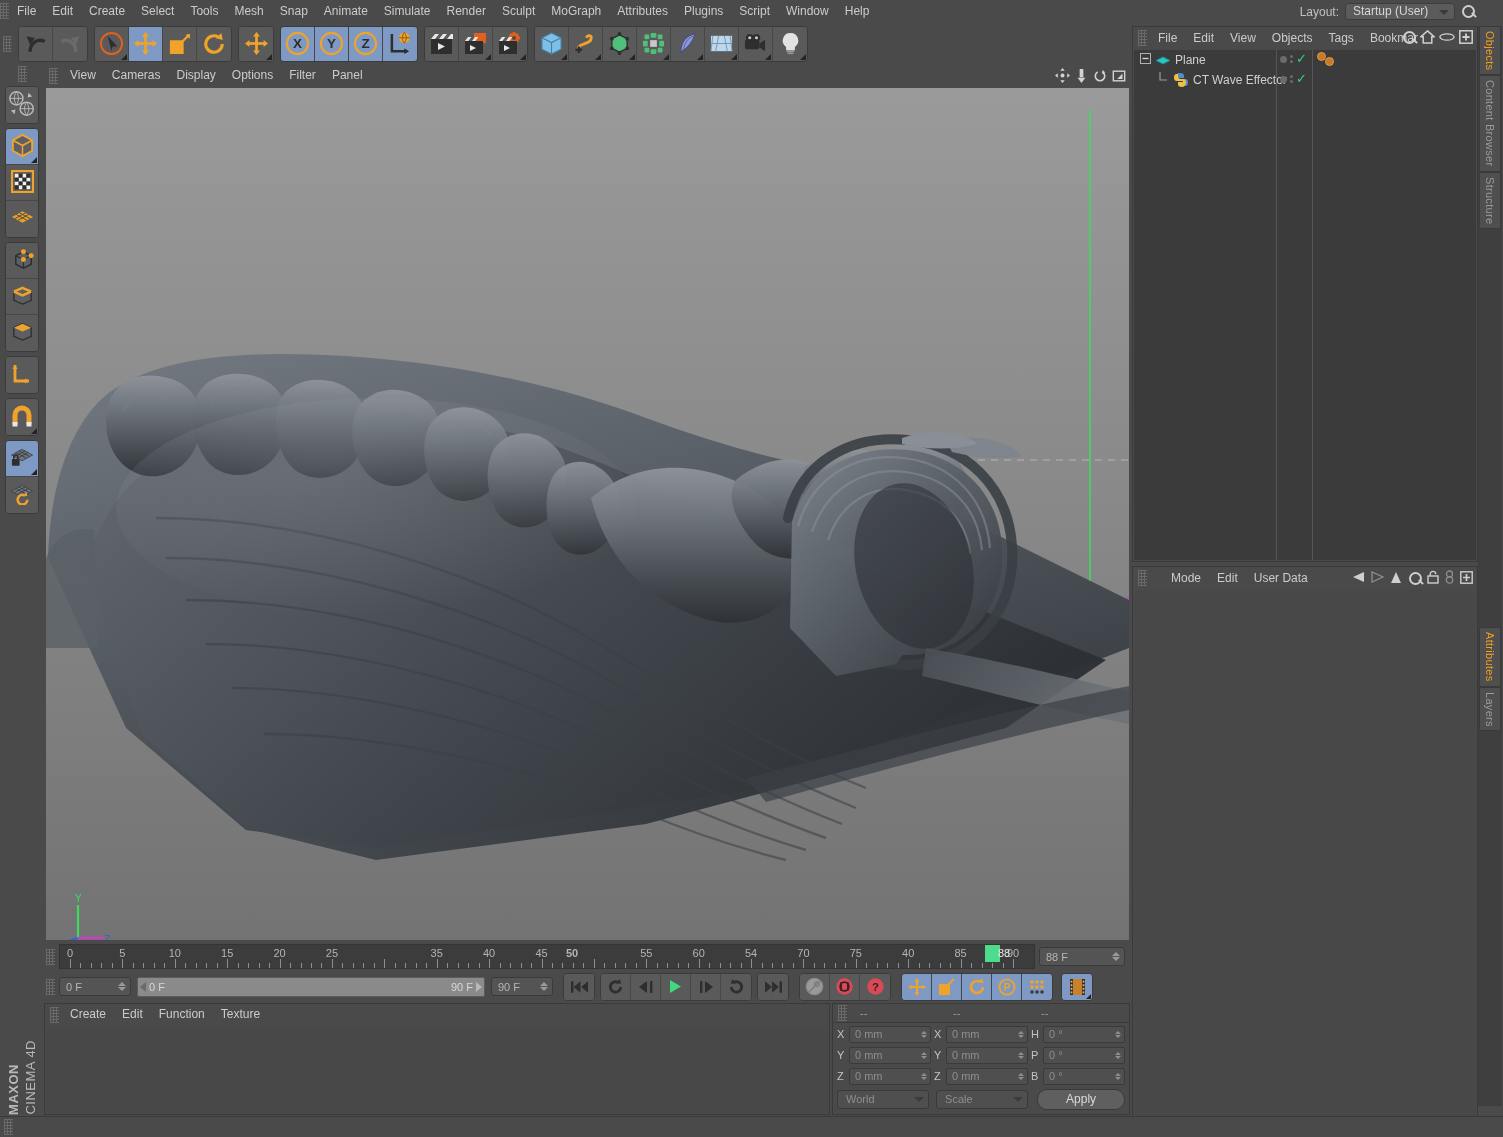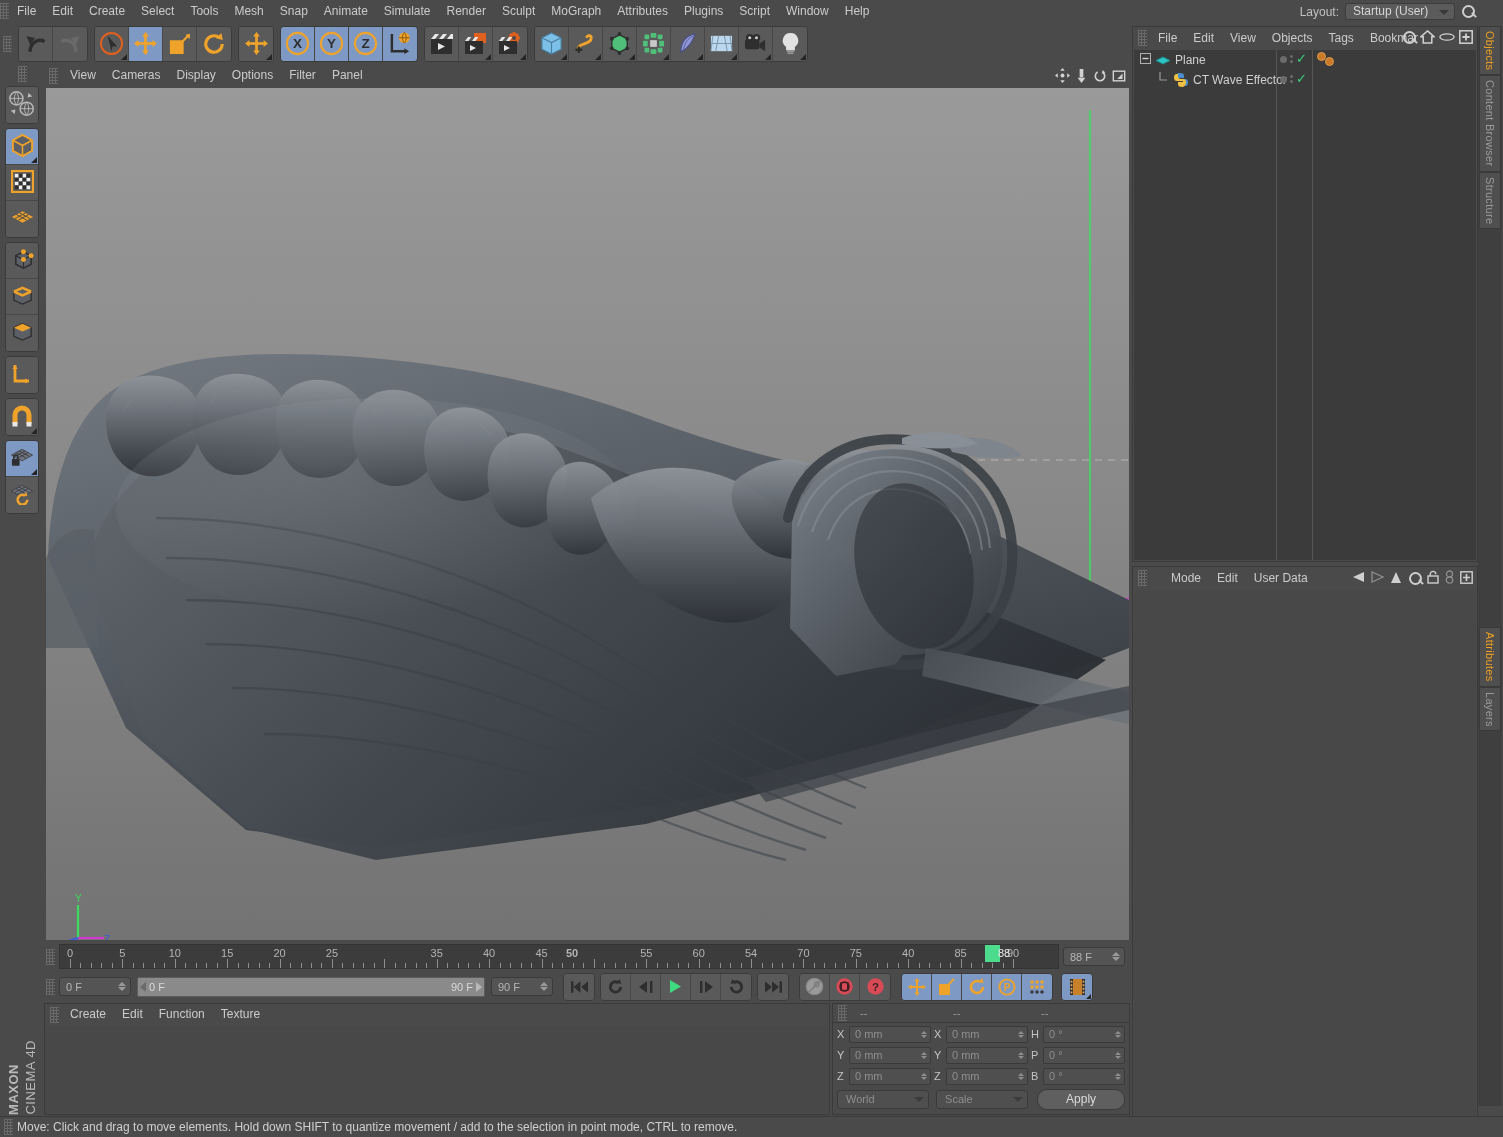--- a/index.html
+++ b/index.html
@@ -1000,21 +1000,21 @@
           <div class="rtick" style="left: 911.089px; height: 5px;"></div>
           <div class="rtick" style="left: 921.567px; height: 5px;"></div>
           <div class="rtick" style="left: 932.044px; height: 5px;"></div>
           <div class="rtick" style="left: 942.522px; height: 5px;"></div>
           <div class="rtick" style="left: 953px; height: 9px;"></div>
           <div class="rlabel" style="left: 953px;">90</div>
         </div>
       <div id="playhead" style="left: 925.044px;"></div>
       <div id="phlabel" class="rlabel" style="z-index: 3; color: rgb(232, 232, 232); left: 944.044px;">88</div>
     </div>
-    <div class="spin" style="width:62px;margin-right:5px">
+    <div class="spin" style="width:86px;margin-right:5px">
       <span>88 F</span>
       <span class="ar">
           <i class="u"></i>
           <i class="d"></i>
         </span>
     </div>
   </div>
 
   <div id="transport" class="abs">
     <div class="gripper" style="margin:0 4px 0 2px"></div>
@@ -1299,16 +1299,15 @@
       </div>
       <div class="cdd" style="margin-left:4px">
         <span>Scale</span>
       </div>
       <div class="applybtn" style="margin-left:6px">Apply</div>
     </div>
   </div>
 
   <div id="status" class="abs">
     <div class="gripper" style="margin-left:4px"></div>
-    <span class="txt">Move: Click and drag to move elements. Hold down SHIFT to quantize movement / add to the selection in point mode, CTRL to remove.</span>
   </div>
 
 </div>
 
 </body></html>

